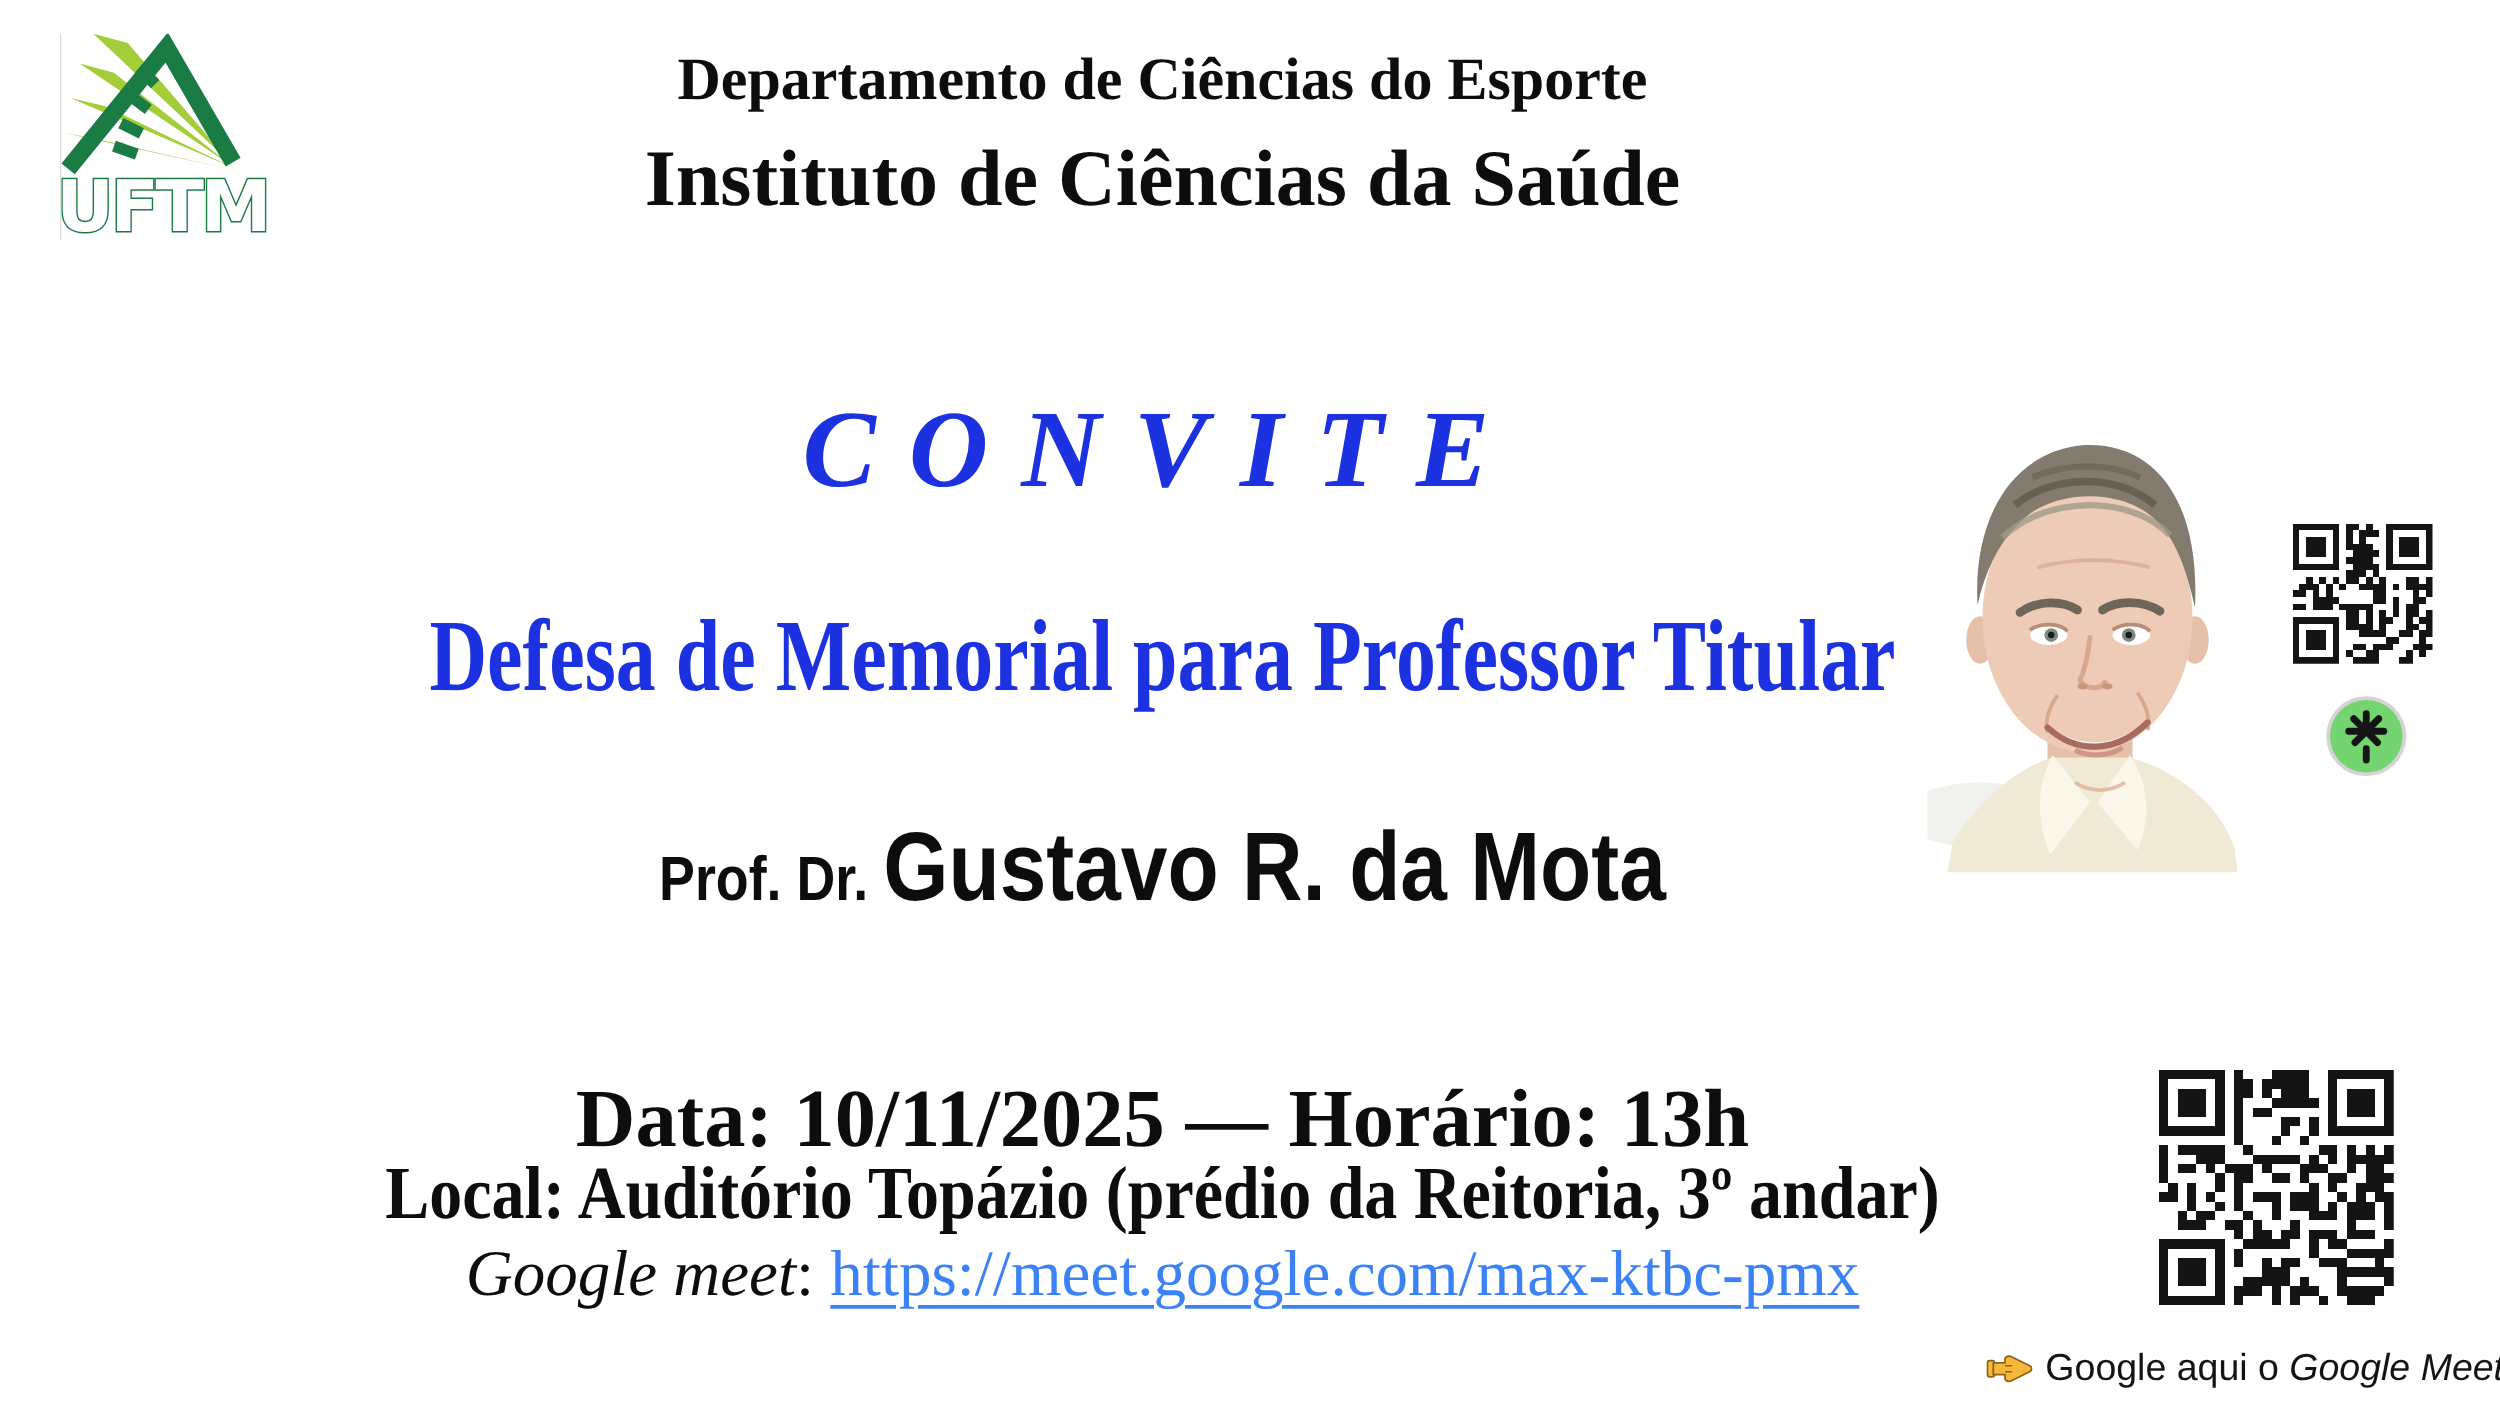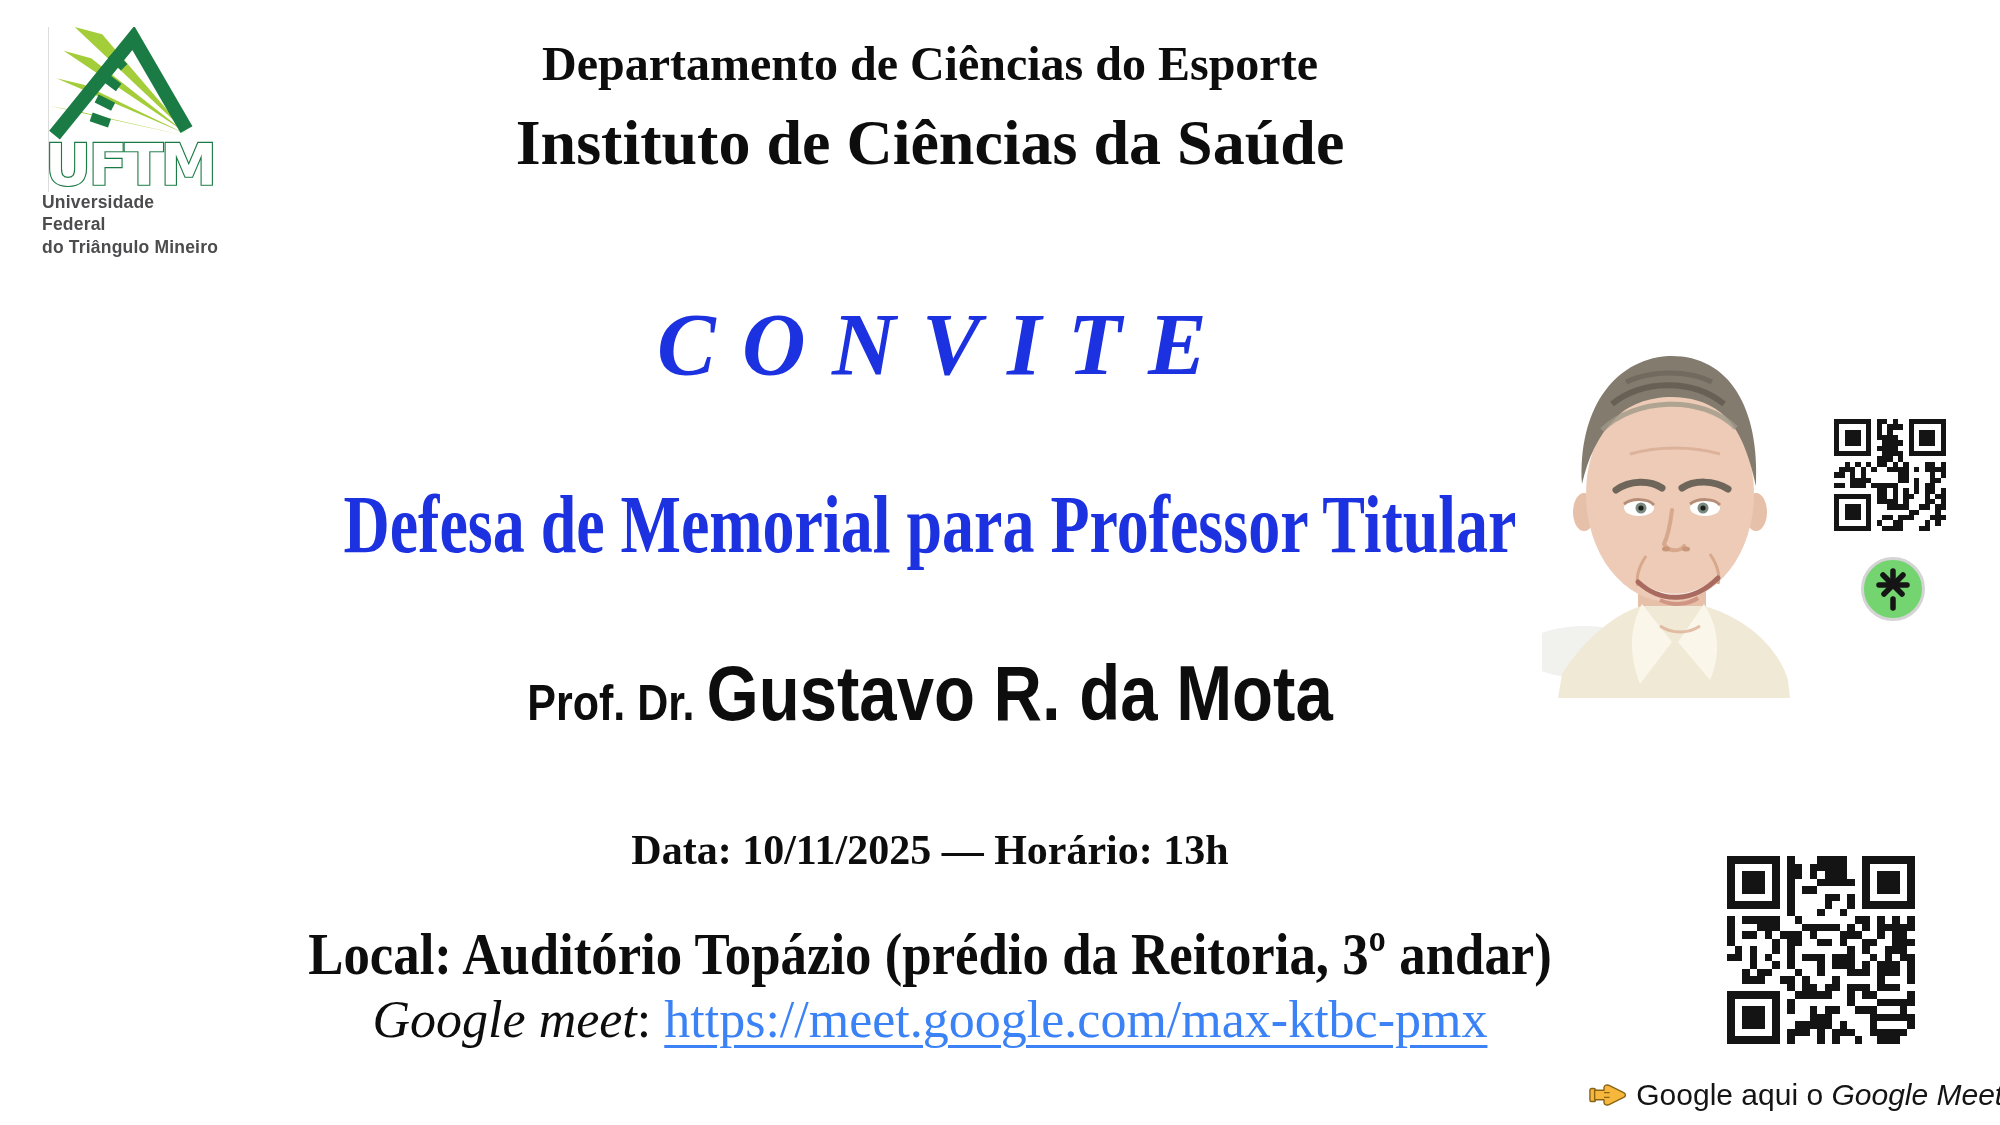--- a/index.html
+++ b/index.html
@@ -7,31 +7,31 @@
         font-family:"Liberation Serif",serif;color:#0d0d0d;}
 
   .center-line{position:absolute;left:0;width:1860px;text-align:center;font-weight:bold;
                white-space:nowrap;font-family:"Liberation Serif",serif;}
 
   
   .hl1{top:36px;font-size:48px;}
   .hl2{top:106px;font-size:64px;}
 
   
-  .convite{top:294px;font-size:88px;font-style:italic;letter-spacing:0.30em;padding-left:15px;}
+  .convite{top:310px;font-size:88px;font-style:italic;letter-spacing:0.30em;}
   .defesa{top:478px;font-size:82px;transform:scaleX(0.78);}
 
   
   .profline{top:648px;font-family:"Liberation Sans",sans-serif;font-weight:bold;
             transform:scaleX(0.86);}
   .honorific{font-size:50px;}
   .profname{font-size:78px;margin-left:14px;}
 
   
-  .dataline{top:826px;font-size:42px;}
+  .dataline{top:858px;font-size:66px;}
   .localline{top:920px;font-size:60px;transform:scaleX(0.88);}
   .gmeetline{top:990px;font-size:52px;font-weight:normal;}
   .gmlabel{font-style:italic;}
   .gmlink{text-decoration:underline;text-decoration-thickness:3px;text-underline-offset:8px;cursor:pointer;}
 
   
   .logo{position:absolute;left:40px;top:25px;width:182px;height:222px;}
   .logo-graphic{position:absolute;left:8px;top:2px;width:165px;height:165px;border-left:1px solid #dcdcdc;}
   .logo-text{position:absolute;left:2px;top:166px;width:180px;text-align:left;
              font-family:"Liberation Sans",sans-serif;font-weight:bold;font-size:17.5px;
@@ -67,24 +67,20 @@
 
       <path d="M6 118 L92 12 L150 112" stroke="#1b7b44" stroke-width="15" fill="none"></path>
 
       <path d="M68 30 L82 44" stroke="#1b7b44" stroke-width="10"></path>
       <path d="M60 54 L76 66" stroke="#1b7b44" stroke-width="10"></path>
       <path d="M52 78 L70 87" stroke="#1b7b44" stroke-width="10"></path>
       <path d="M46 98 L66 105" stroke="#1b7b44" stroke-width="10"></path>
 
       <text x="88" y="172" text-anchor="middle" font-family="'DejaVu Sans',sans-serif" font-weight="bold" font-size="62" letter-spacing="-3" fill="#ffffff" stroke="#1b7b44" stroke-width="2.5" style="paint-order:stroke">UFTM</text>
     </svg>
-    <div class="logo-text">
-      <div>Universidade Federal</div>
-      <div>do Triângulo Mineiro</div>
-    </div>
   </div>
 
   <div class="center-line hl1">Departamento de Ciências do Esporte</div>
   <div class="center-line hl2">Instituto de Ciências da Saúde</div>
 
   <div class="center-line convite" style="color:#1c31df">CONVITE</div>
   <div class="center-line defesa" style="color:#1c31df">Defesa de Memorial para Professor Titular</div>
 
   <div class="center-line profline">
     <span class="honorific">Prof. Dr.</span><span class="profname">Gustavo R. da Mota</span>

